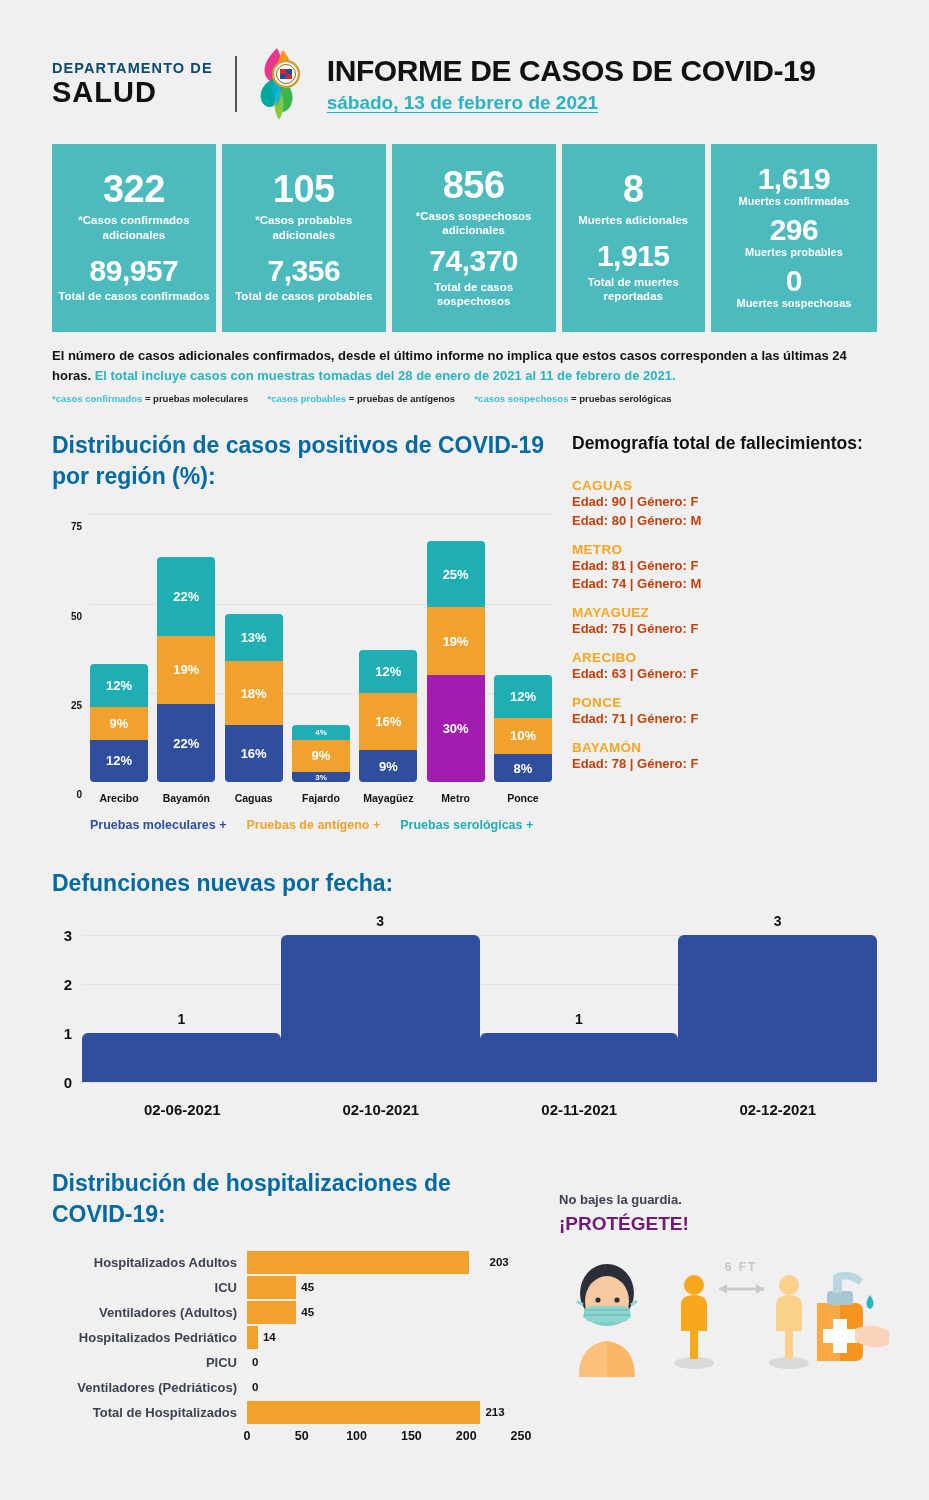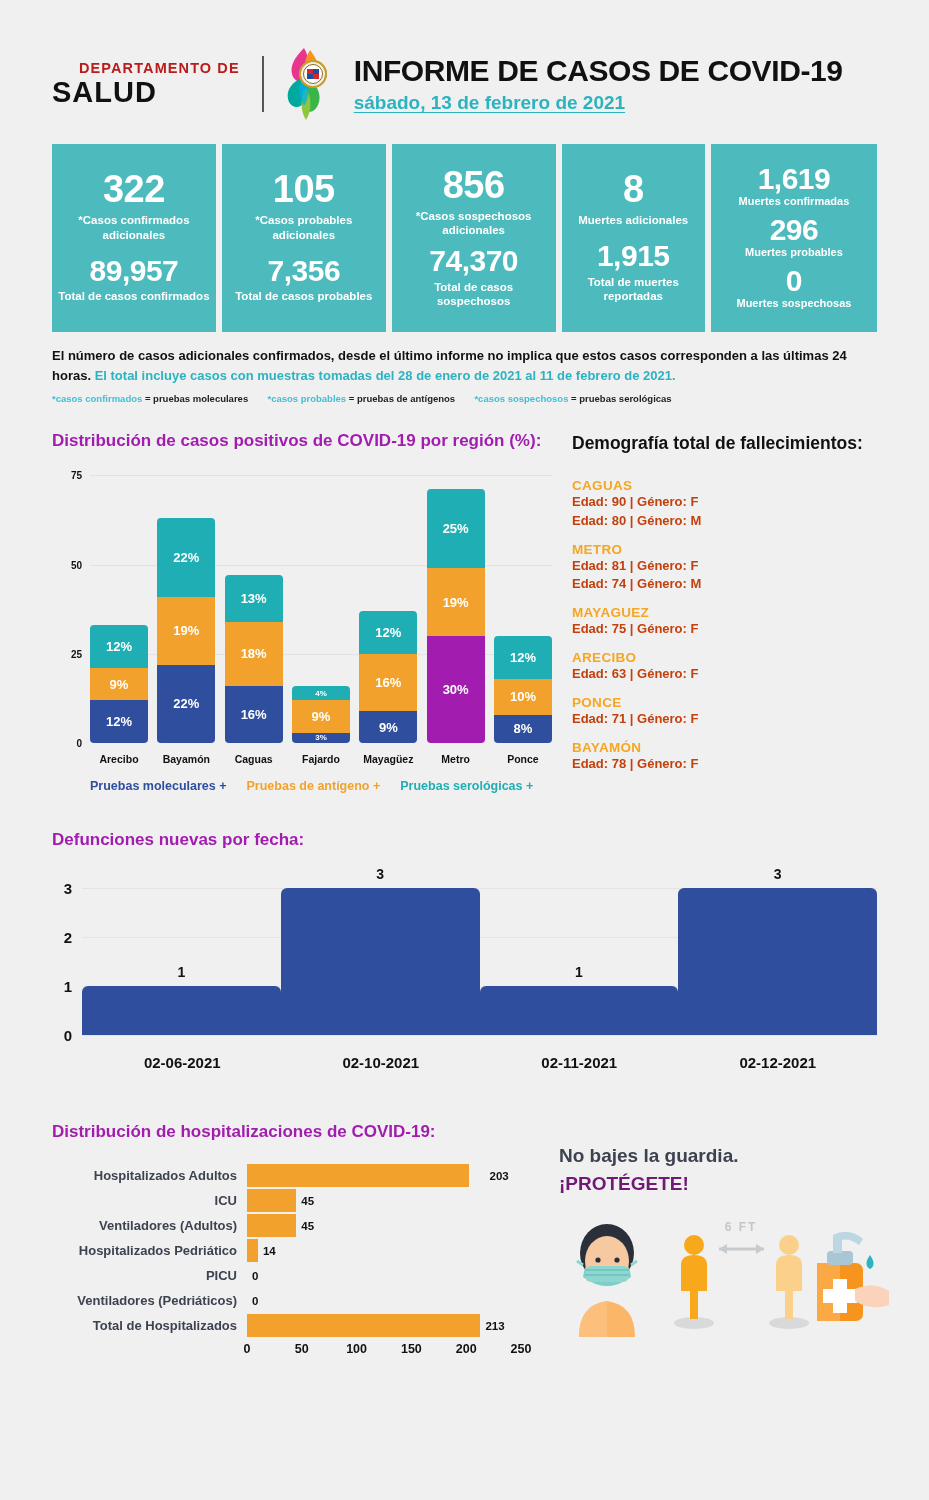--- a/index.html
+++ b/index.html
@@ -8,21 +8,21 @@
     background: #f0f0f0;
     font-family: "Liberation Sans", sans-serif;
     color: #333;
     overflow: hidden;
     position: relative;
   }
 
   
   .header { display: flex; align-items: center; padding: 44px 0 20px 52px; }
   .dept-logo { text-align: left; line-height: 1; padding-right: 22px; }
-  .dept-logo .l1 { font-size: 14.5px; font-weight: bold; letter-spacing: 1.1px; color: #b91c1c; margin-left: 27px; }
+  .dept-logo .l1 { font-size: 14.5px; font-weight: bold; letter-spacing: 1.1px; color: #0c4a6e; }
   .dept-logo .l2 { font-size: 29px; font-weight: bold; letter-spacing: 1px; color: #111; margin-top: 2px; }
   .divider-v { width: 2px; height: 56px; background: #555; margin-right: 16px; }
   .emblem { width: 52px; height: 80px; position: relative; margin-right: 22px; }
   .title-block { line-height: 1.1; }
   .main-title { font-size: 30px; font-weight: bold; letter-spacing: -0.4px; color: #111; }
   .sub-title { font-size: 19px; font-weight: bold; color: #2bb3c0; margin-top: 6px;
                text-decoration: underline; text-underline-offset: 3px; }
 
   
   .cards { display: flex; gap: 6px; padding: 0 52px; }
@@ -43,25 +43,25 @@
   .disc-p { font-size: 13px; font-weight: bold; line-height: 1.55; color: #111; }
   .disc-hl { color: #2bb3c0; }
   .foot-notes { margin-top: 7px; font-size: 9.5px; font-weight: bold; color: #222; }
   .fn-key { color: #3fc0d4; }
   .foot-notes span.sp { display: inline-block; width: 14px; }
 
   
   .sec2 { display: flex; padding: 26px 40px 0 52px; }
   .chart-col { width: 500px; }
   .demo-col { flex: 1; padding-left: 20px; padding-top: 2px; }
-  .sec-title { font-size: 17px; font-weight: bold; color: #a21caf; line-height: 1.35; }
+  .sec-title { font-size: 23px; font-weight: bold; color: #0369a1; line-height: 1.35; }
 
   .stack-wrap { position: relative; height: 290px; margin-top: 22px; margin-left: 8px; }
   .axis-lbl { position: absolute; left: 0; font-size: 10px; font-weight: bold; color: #111;
-              transform: translateY(-50%); width: 22px; text-align: right; }
+              transform: translateY(-50%); width: 22px; text-align: right; margin-top: 12px; }
   .plot { position: absolute; left: 30px; right: 0; top: 0; bottom: 22px; }
   .gridline { position: absolute; left: 0; right: 0; height: 1px; background: #e2e2e2; }
   .bars { position: absolute; inset: 0; display: flex; align-items: flex-end;
           justify-content: space-between; }
   .barcol { width: 58px; display: flex; flex-direction: column; justify-content: flex-end;
             height: 100%; }
   .stack { display: flex; flex-direction: column-reverse; border-radius: 4px; overflow: hidden; }
   .seg { display: flex; align-items: center; justify-content: center;
          color: #fff; font-weight: bold; font-size: 13px; }
   .seg.tiny { font-size: 8px; }
@@ -106,21 +106,21 @@
   .hbar { height: 23px; background: #f2a22c; }
   .hval { position: absolute; top: 50%; transform: translateY(-50%);
           font-size: 11.5px; font-weight: bold; color: #111; padding-left: 5px; }
   .haxis { display: flex; margin-top: 3px; }
   .haxis-sp { width: 195px; }
   .haxis-track { flex: 1; position: relative; height: 18px; }
   .htick { position: absolute; font-size: 12.5px; font-weight: bold; color: #111;
            transform: translateX(-50%); top: 2px; }
 
   .promo-col { flex: 1; padding-left: 38px; padding-top: 24px; }
-  .promo-l1 { font-size: 19px; font-weight: bold; color: #3d4250; }
+  .promo-l1 { font-size: 13px; font-weight: bold; color: #3d4250; }
   .promo-l2 { font-size: 19px; font-weight: bold; color: #701a75; margin-top: 6px; }
   .promo-art { margin-top: 22px; position: relative; height: 120px; }
 </style>
 </head>
 <body>
 
 <div class="header">
   <div class="dept-logo">
     <div class="l1">DEPARTAMENTO DE</div>
     <div class="l2">SALUD</div>
@@ -271,21 +271,21 @@
               <div class="stack">
                 <div class="seg" style="height: 32.16px; background: rgb(47, 79, 158);">9%</div>
                 <div class="seg" style="height: 57.1733px; background: rgb(242, 162, 44);">16%</div>
                 <div class="seg" style="height: 42.88px; background: rgb(32, 174, 181);">12%</div>
               </div>
             </div>
             <div class="barcol">
               <div class="stack">
                 <div class="seg" style="height: 107.2px; background: #a21caf;">30%</div>
                 <div class="seg" style="height: 67.8933px; background: rgb(242, 162, 44);">19%</div>
-                <div class="seg" style="height: 79px; background: rgb(32, 174, 181);">25%</div>
+                <div class="seg" style="height: 66px; background: rgb(32, 174, 181);">25%</div>
               </div>
             </div>
             <div class="barcol">
               <div class="stack">
                 <div class="seg" style="height: 28.5867px; background: rgb(47, 79, 158);">8%</div>
                 <div class="seg" style="height: 35.7333px; background: rgb(242, 162, 44);">10%</div>
                 <div class="seg" style="height: 42.88px; background: rgb(32, 174, 181);">12%</div>
               </div>
             </div>
           </div>

